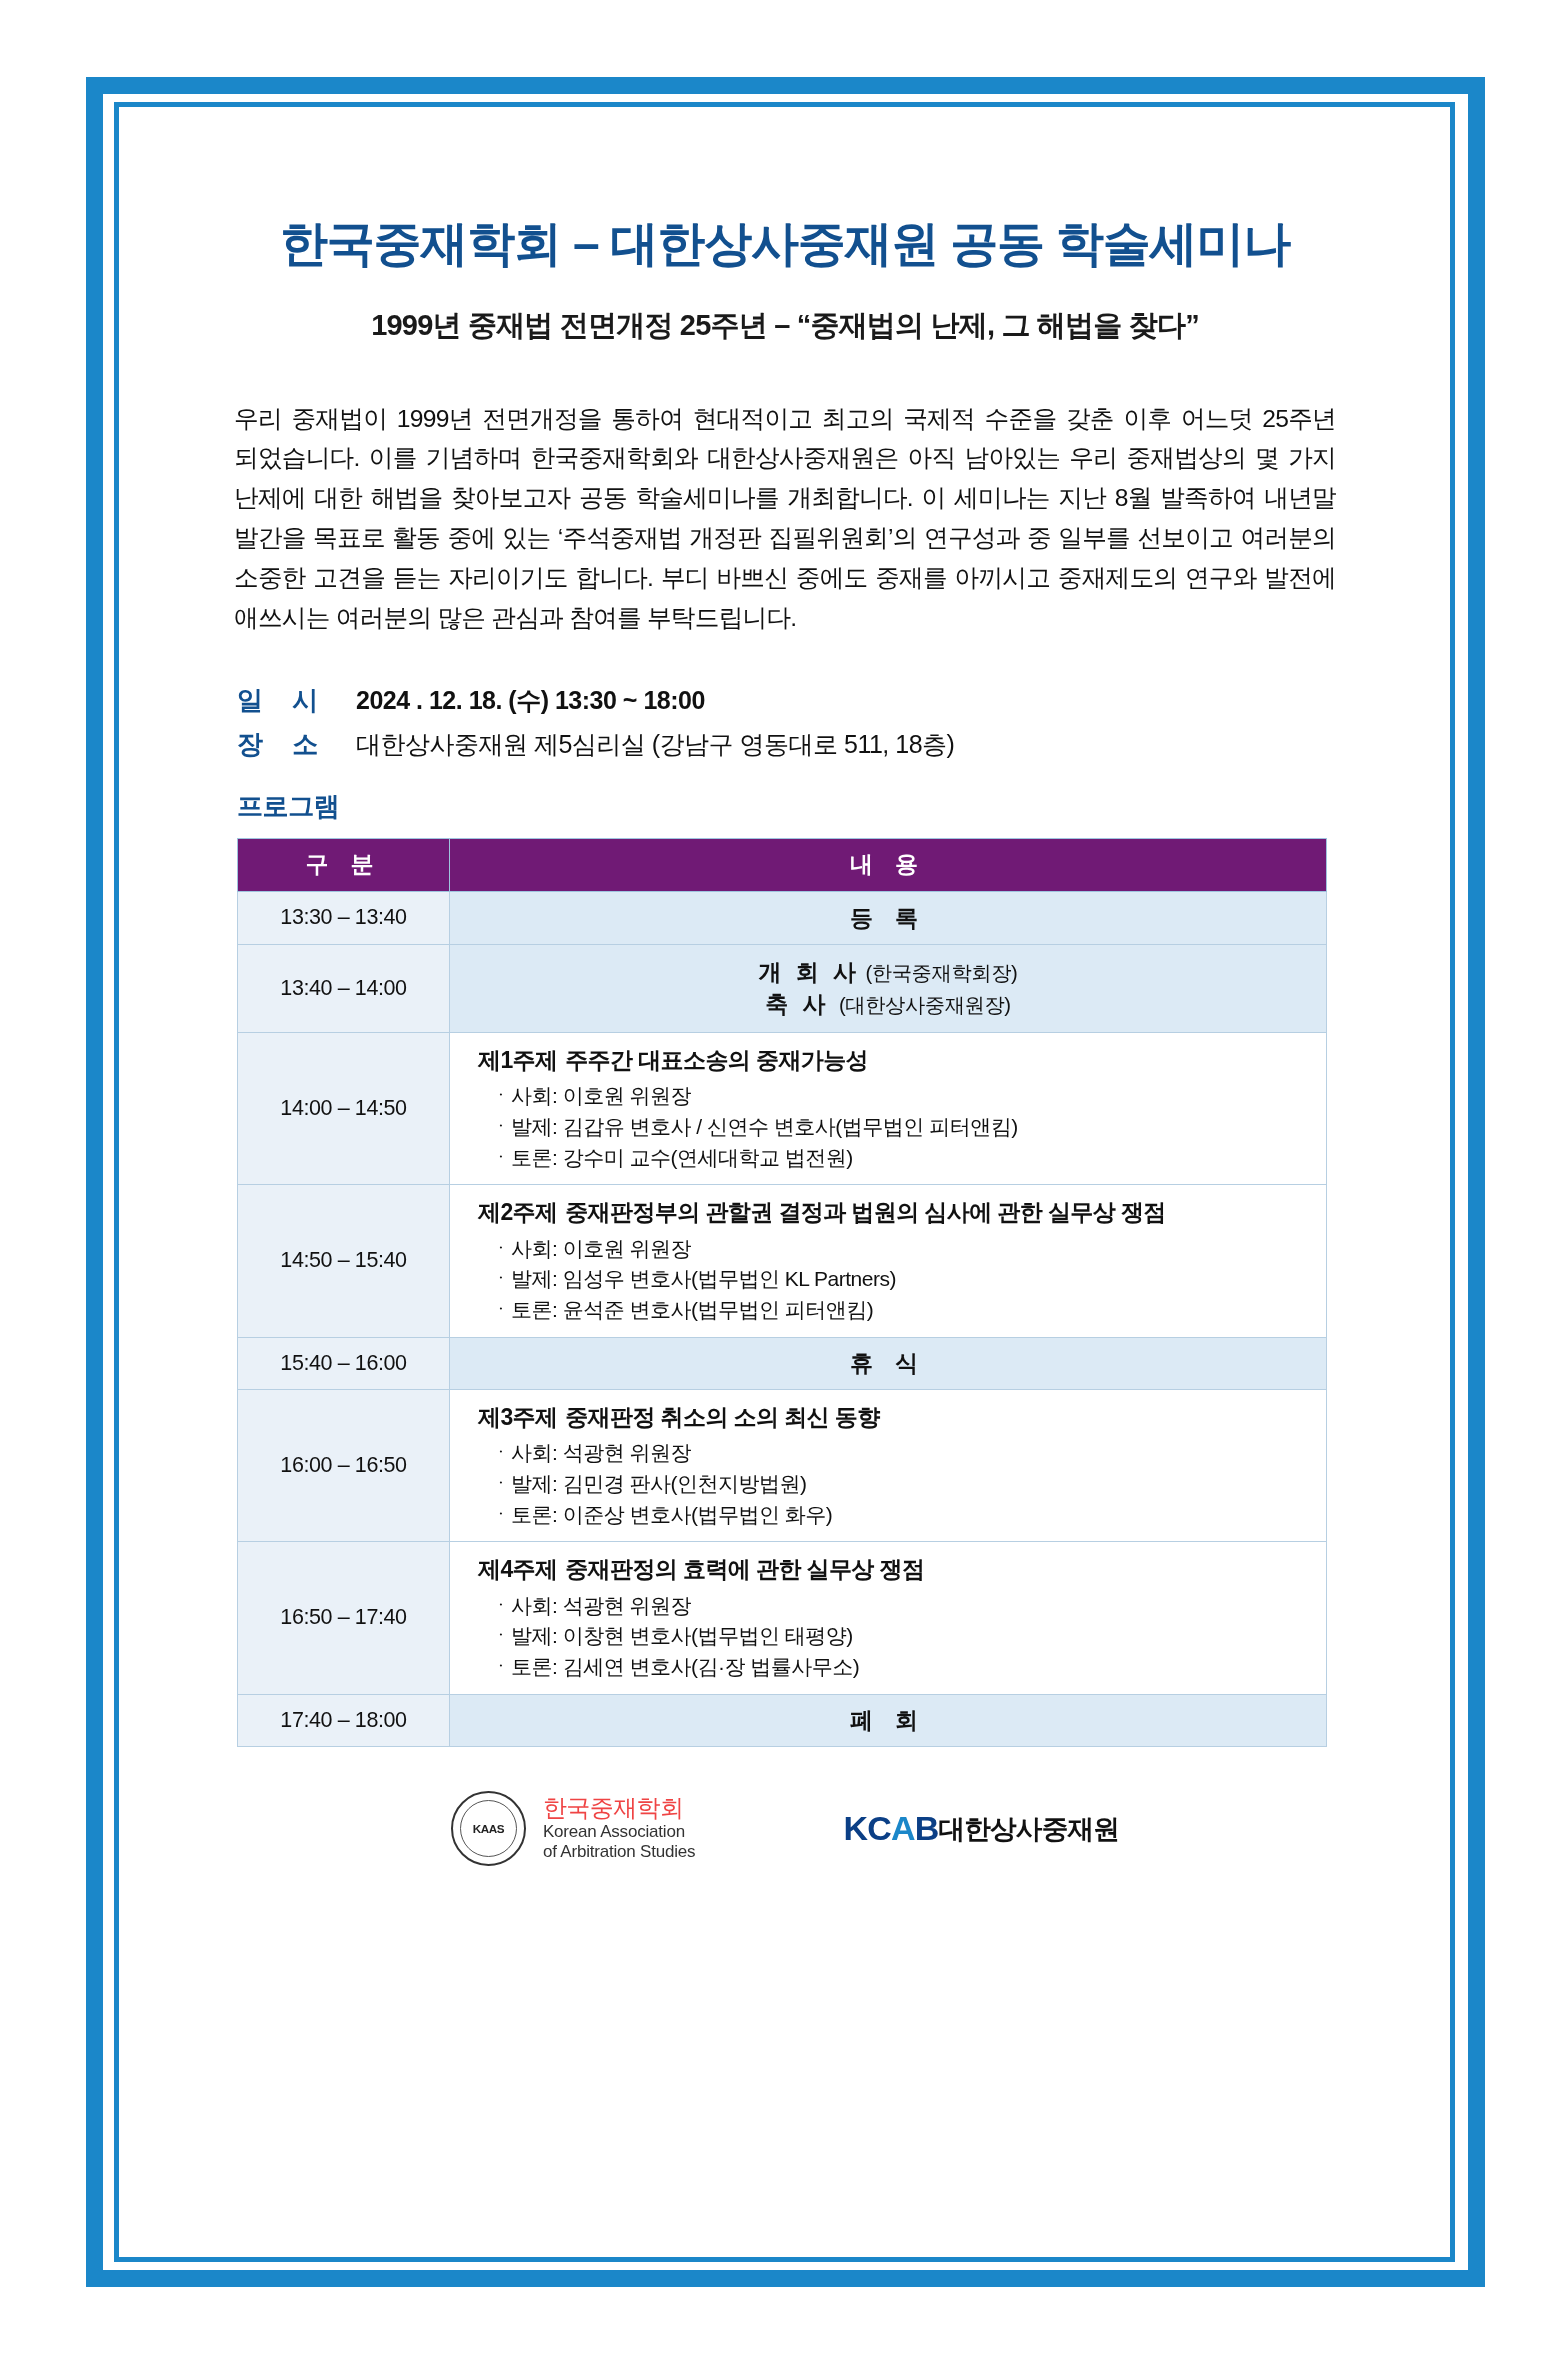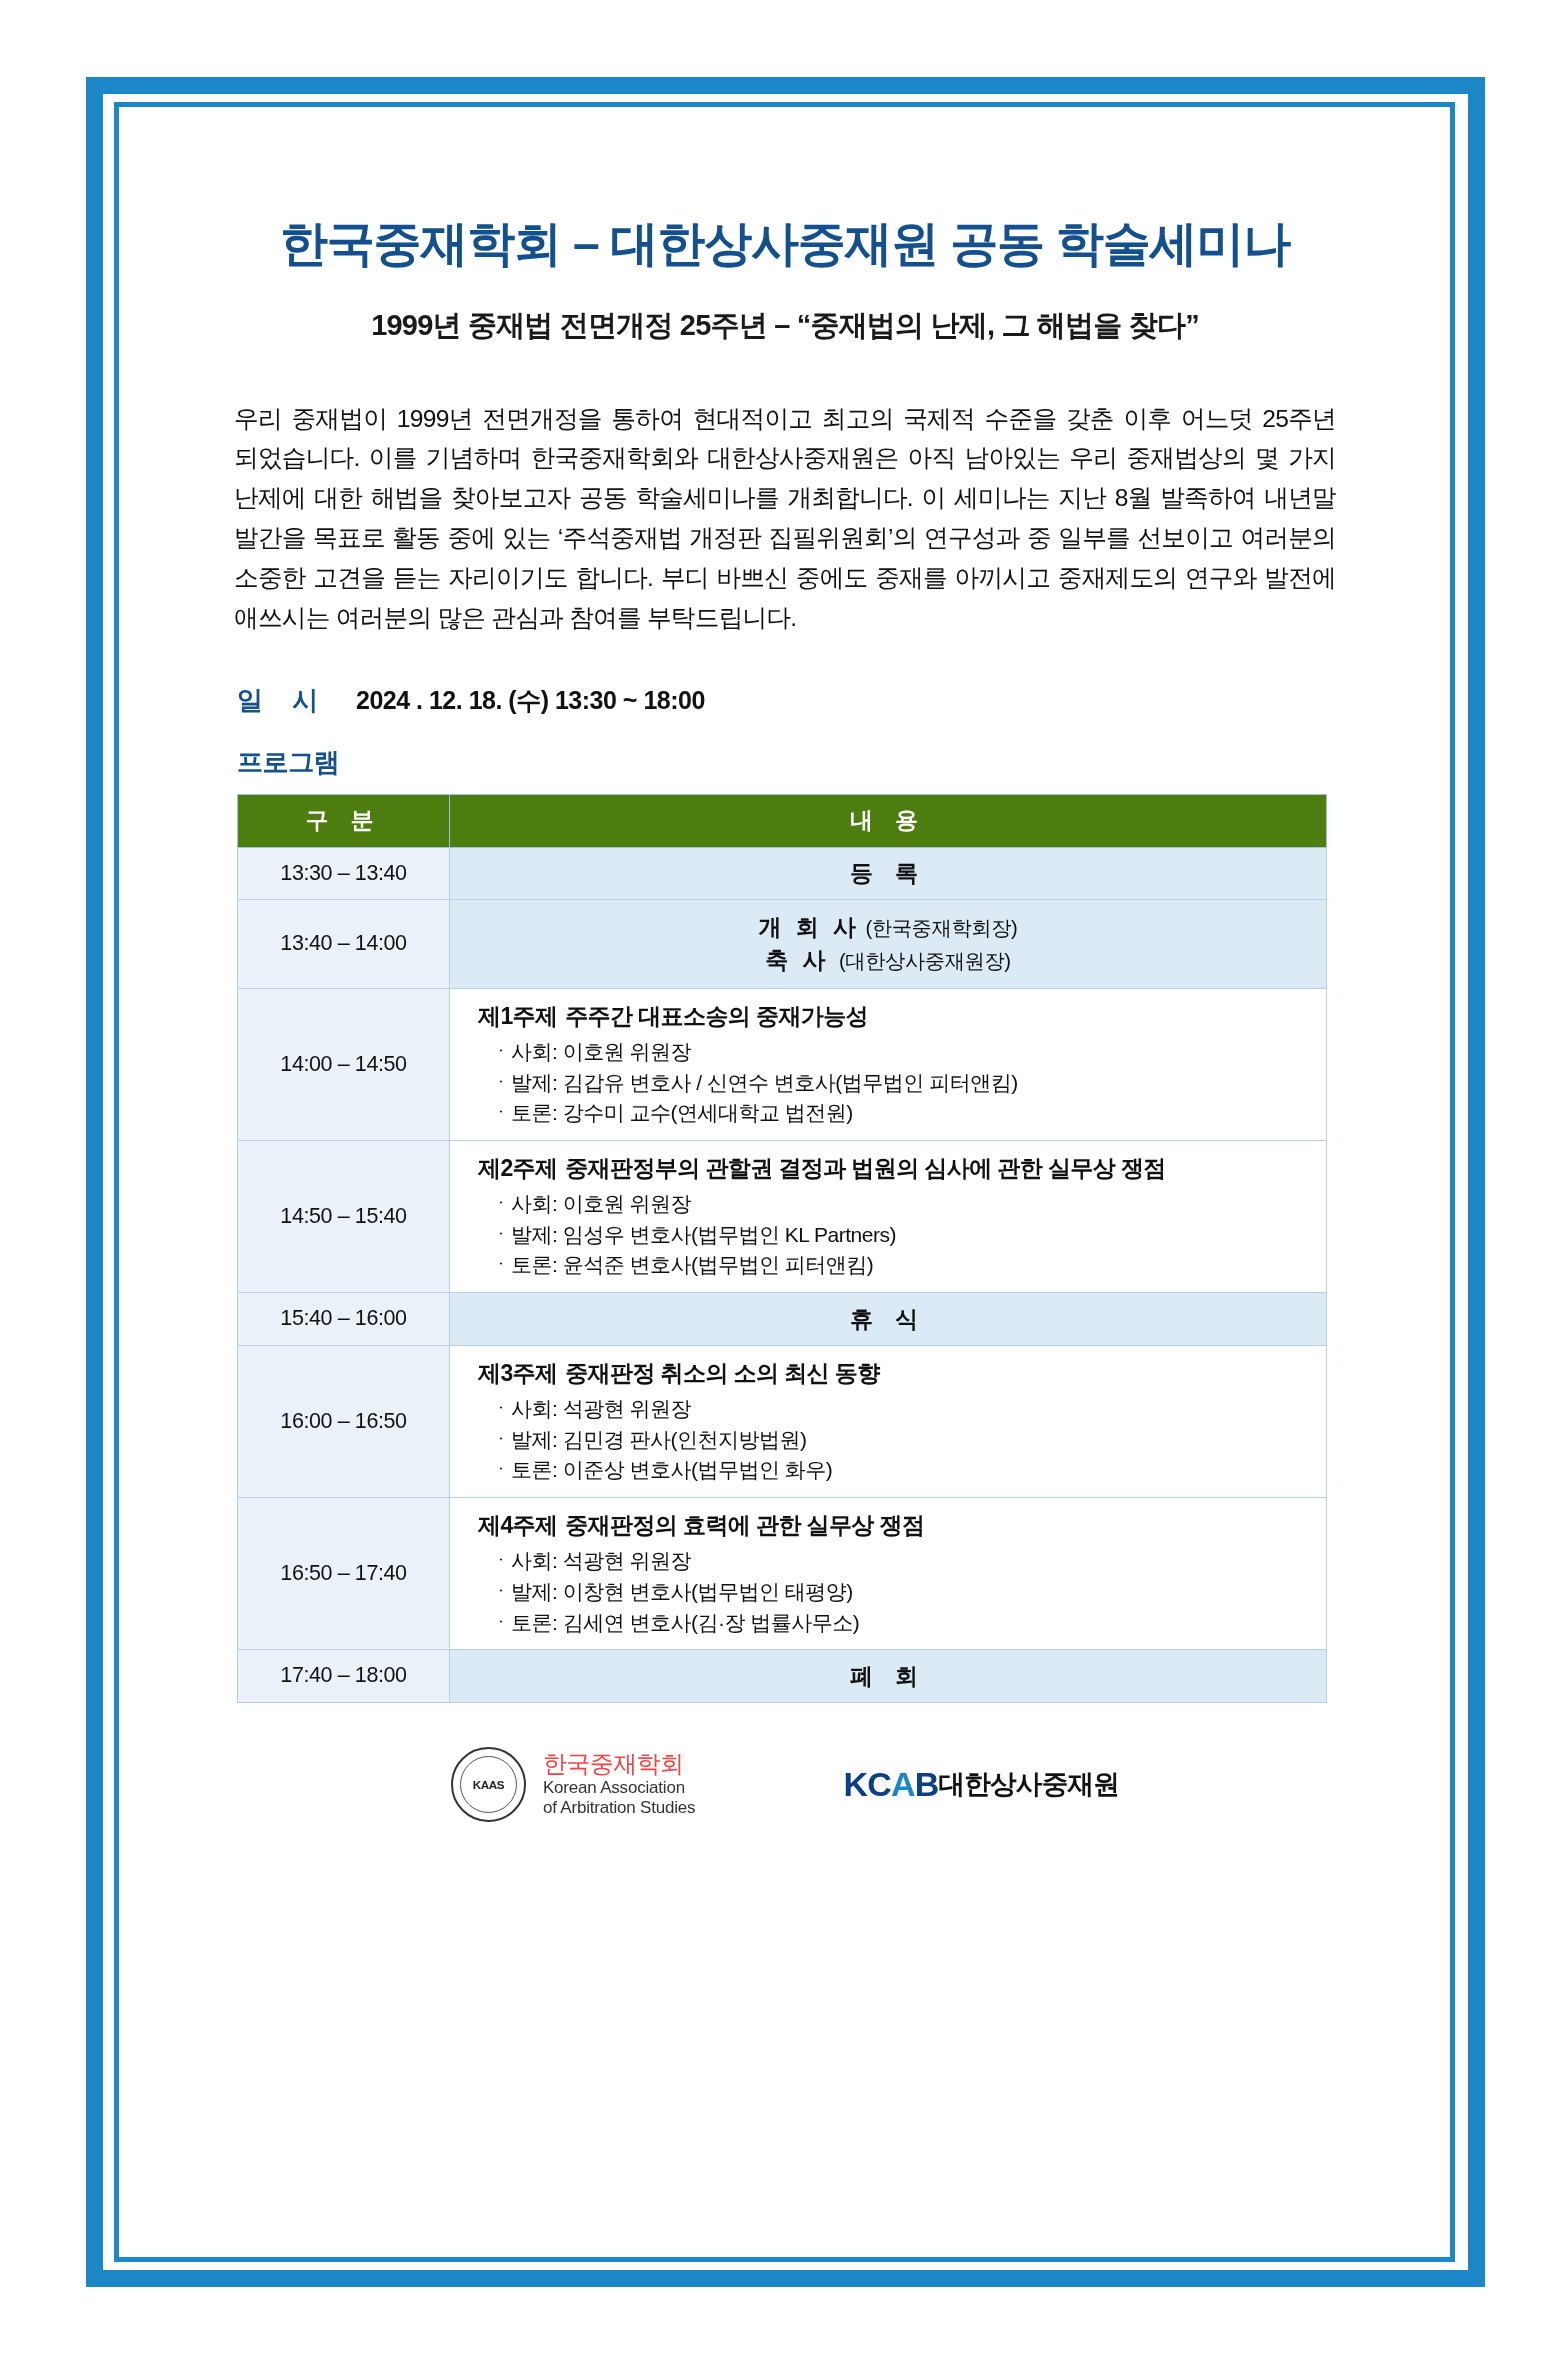--- a/index.html
+++ b/index.html
@@ -109,21 +109,21 @@
     margin-top: 27px;
   }
   
   table.program {
     margin: 14px 0 0 81px;
     border-collapse: collapse;
     width: 1090px;
     table-layout: fixed;
   }
   table.program th {
-    background: #4d7c0f;
+    background: #701a75;
     color: #ffffff;
     font-size: 23px;
     font-weight: bold;
     letter-spacing: 7.8px;
     padding: 10.2px 0 11px 0;
     border: 0.8px solid #9fc4df;
     text-align: center;
   }
   table.program td {
     border: 0.8px solid #b7cfe2;
@@ -264,20 +264,24 @@
 
     <h1 class="title-main">한국중재학회 – 대한상사중재원 공동 학술세미나</h1>
     <h2 class="title-sub">1999년 중재법 전면개정 25주년  – “중재법의 난제, 그 해법을 찾다”</h2>
 
     <p class="intro">우리 중재법이 1999년 전면개정을 통하여 현대적이고 최고의 국제적 수준을 갖춘 이후 어느덧 25주년 되었습니다. 이를 기념하며 한국중재학회와 대한상사중재원은 아직 남아있는 우리 중재법상의 몇 가지 난제에 대한 해법을 찾아보고자 공동 학술세미나를 개최합니다. 이 세미나는 지난 8월 발족하여 내년말 발간을 목표로 활동 중에 있는 ‘주석중재법 개정판 집필위원회’의 연구성과 중 일부를 선보이고 여러분의 소중한 고견을 듣는 자리이기도 합니다. 부디 바쁘신 중에도 중재를 아끼시고 중재제도의 연구와 발전에 애쓰시는 여러분의 많은 관심과 참여를 부탁드립니다.</p>
 
     <div class="info-block">
       <div class="info-row">
         <span class="info-label">일 시</span>
         <span class="info-value">2024 . 12. 18. (수) 13:30 ~ 18:00</span>
+      </div>
+      <div class="info-row">
+        <span class="info-label">장 소</span>
+        <span class="info-value normal">대한상사중재원 제5심리실 (강남구 영동대로 511, 18층)</span>
       </div>
       <div class="program-label">프로그램</div>
     </div>
 
     <table class="program">
       <thead>
         <tr>
           <th style="width:211px">구 분</th>
           <th>내 용</th>
         </tr>

